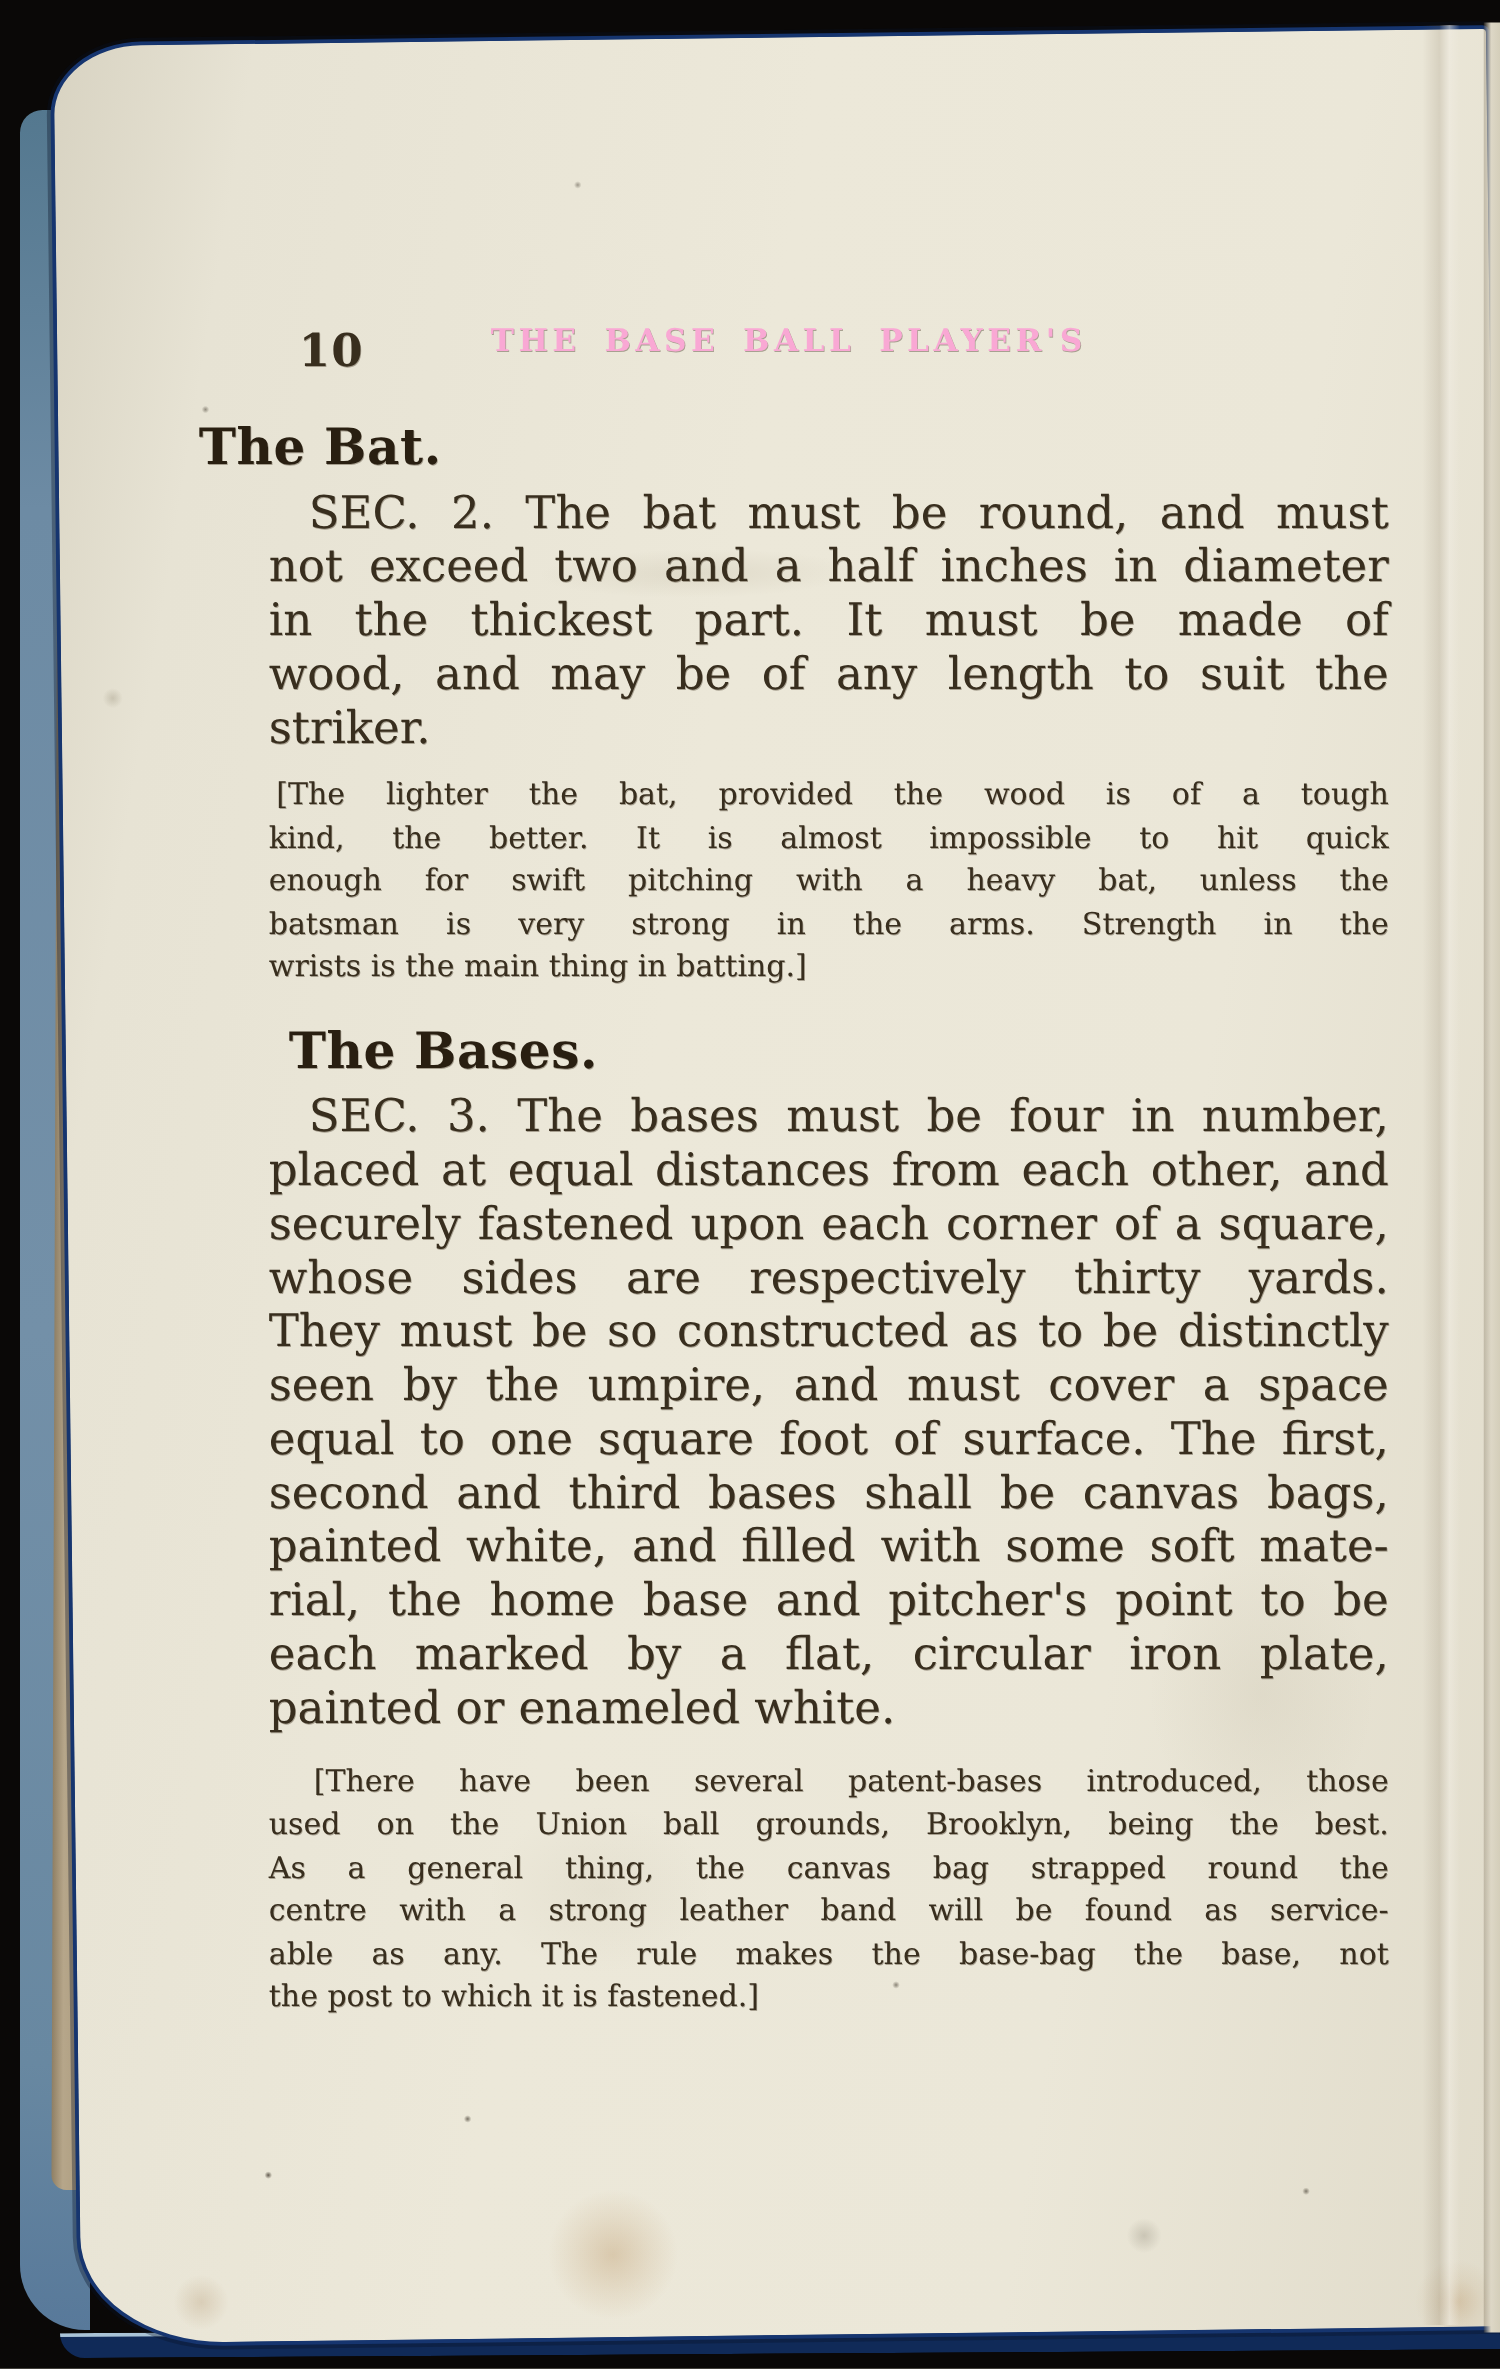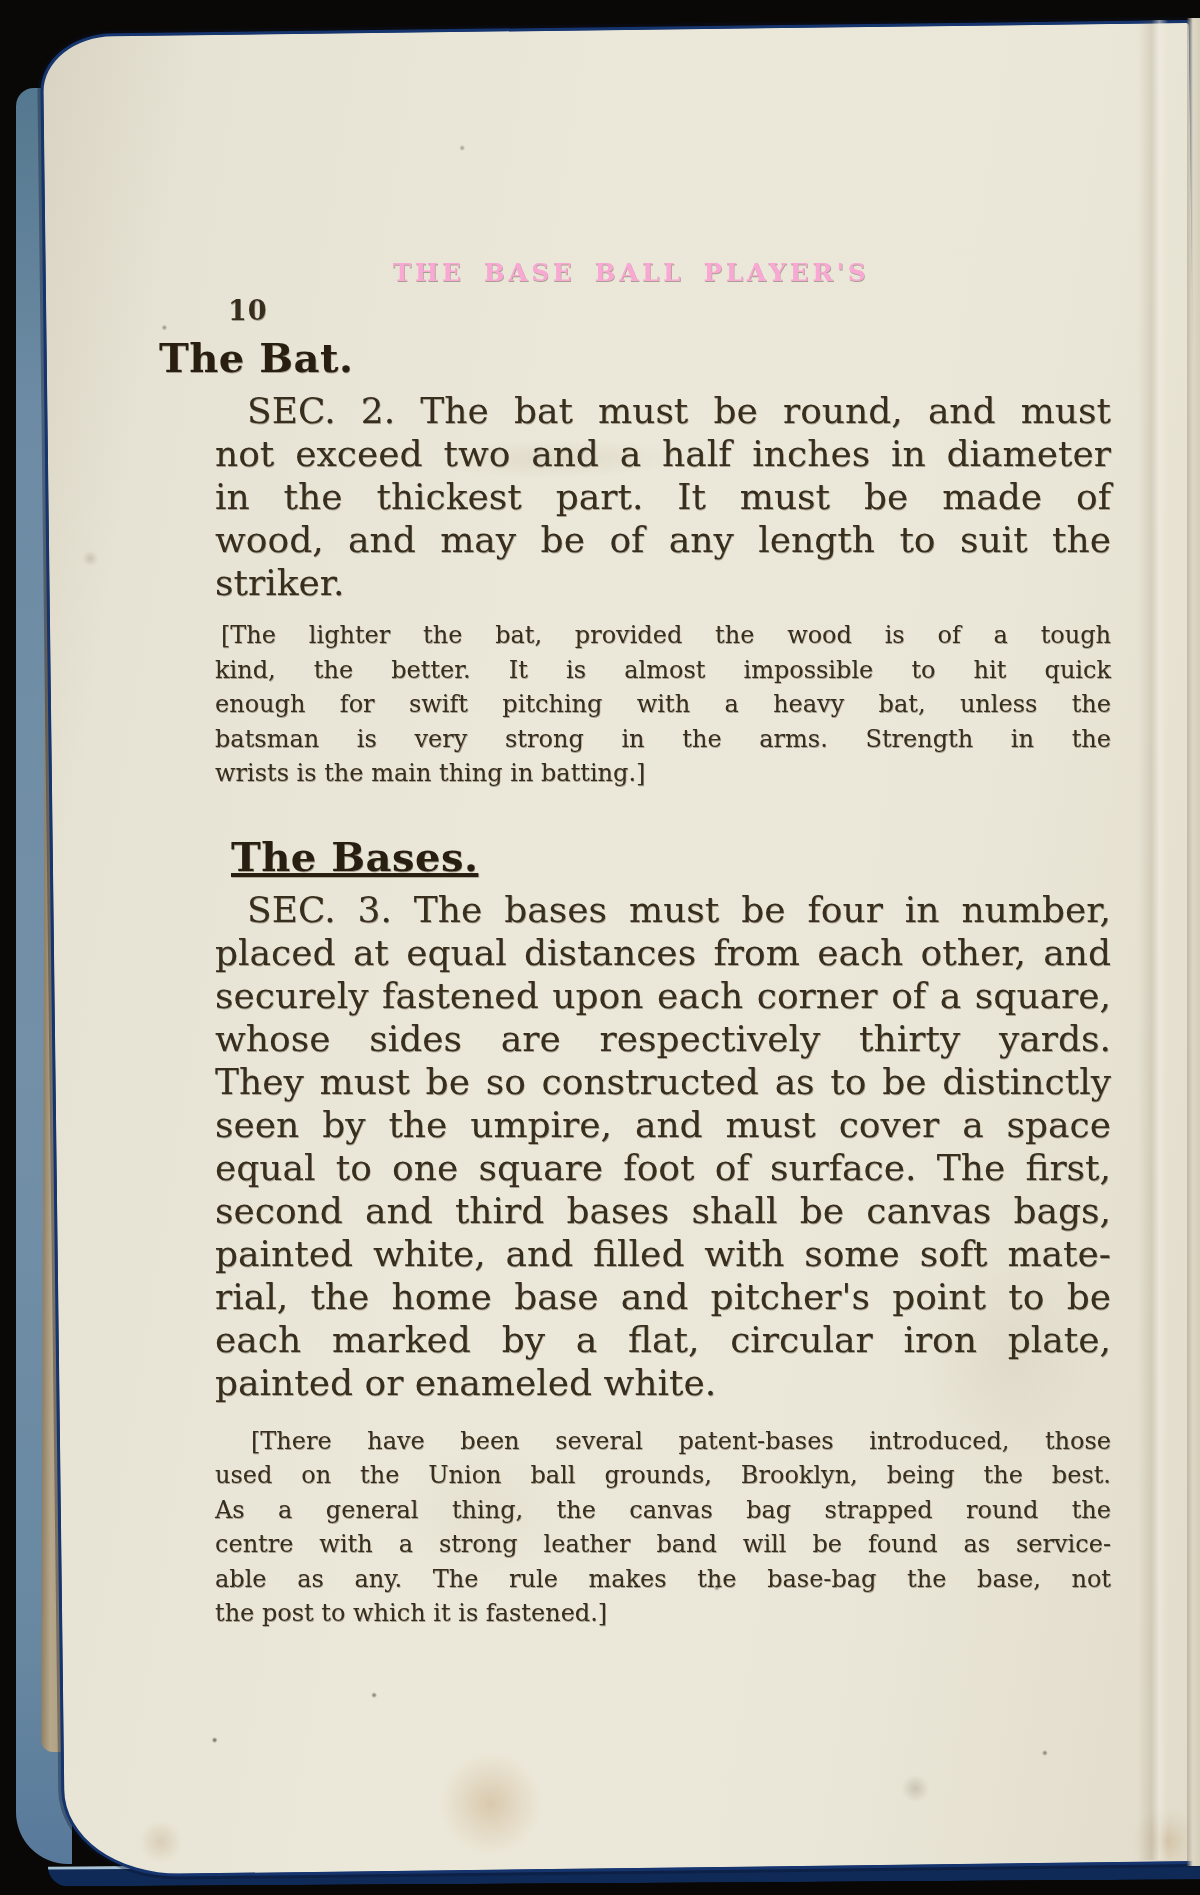--- a/index.html
+++ b/index.html
@@ -74,38 +74,38 @@
   }
 
   
   .content{
     position:absolute;left:215px;top:258px;width:896px;
     color:#382e1e;
     text-shadow:0.6px 0.8px 0.5px rgba(44,30,12,0.35);
   }
   .masthead{position:relative;height:36px;}
   .page-num{
-    position:absolute;left:13px;top:2px;
-    font-size:27px;font-weight:bold;letter-spacing:1px;margin-top:35px;
+    position:absolute;left:24px;top:2px;
+    font-size:36px;font-weight:bold;letter-spacing:1px;
   }
   .running-head{
     position:relative;left:-32px;
     text-align:center;
     font-size:25px;font-weight:bold;
     letter-spacing:3.5px;word-spacing:7px;
     color:#f9a8d4;
   }
   .section-heading{
     margin:0;text-align:left;
     font-size:40px;font-weight:bold;
     letter-spacing:0.5px;
     color:#291f11;
   }
   .h-bat{margin-top:40px;position:relative;left:-56px;}
-  .h-bases{margin-top:42px;position:relative;left:16px;text-decoration:underline;}
+  .h-bases{margin-top:26px;position:relative;left:16px;}
 
   .para{margin-top:8px;}
   .para .line{
     font-size:36px;line-height:43px;
     text-align:justify;text-align-last:justify;
   }
   .note{margin-top:14px;}
   .note .line{
     font-size:24px;line-height:34.5px;
     text-align:justify;text-align-last:justify;

